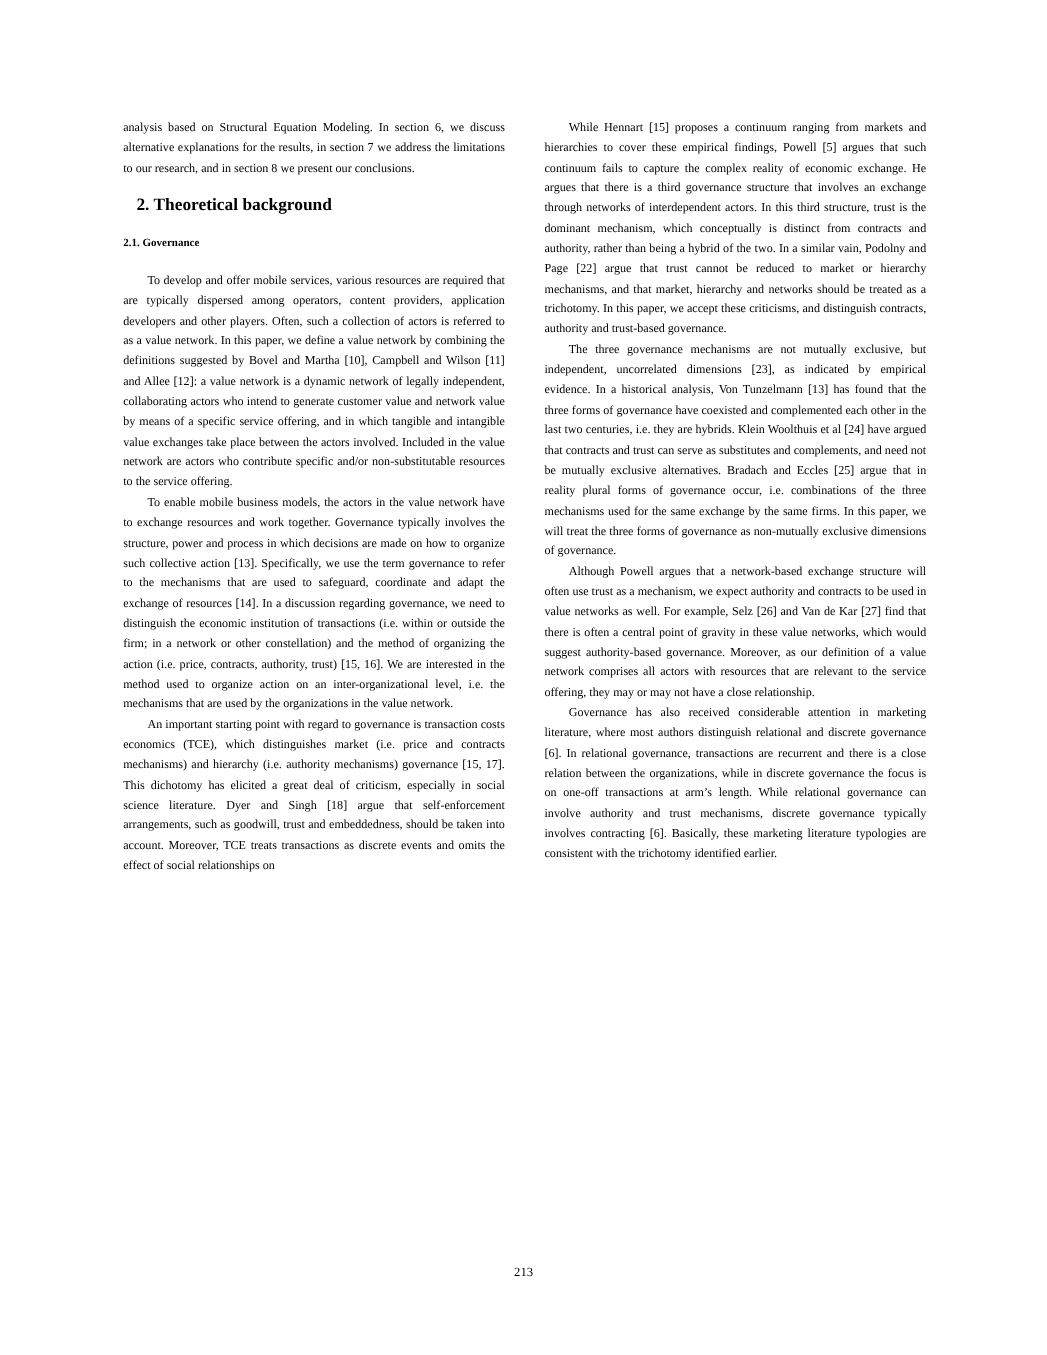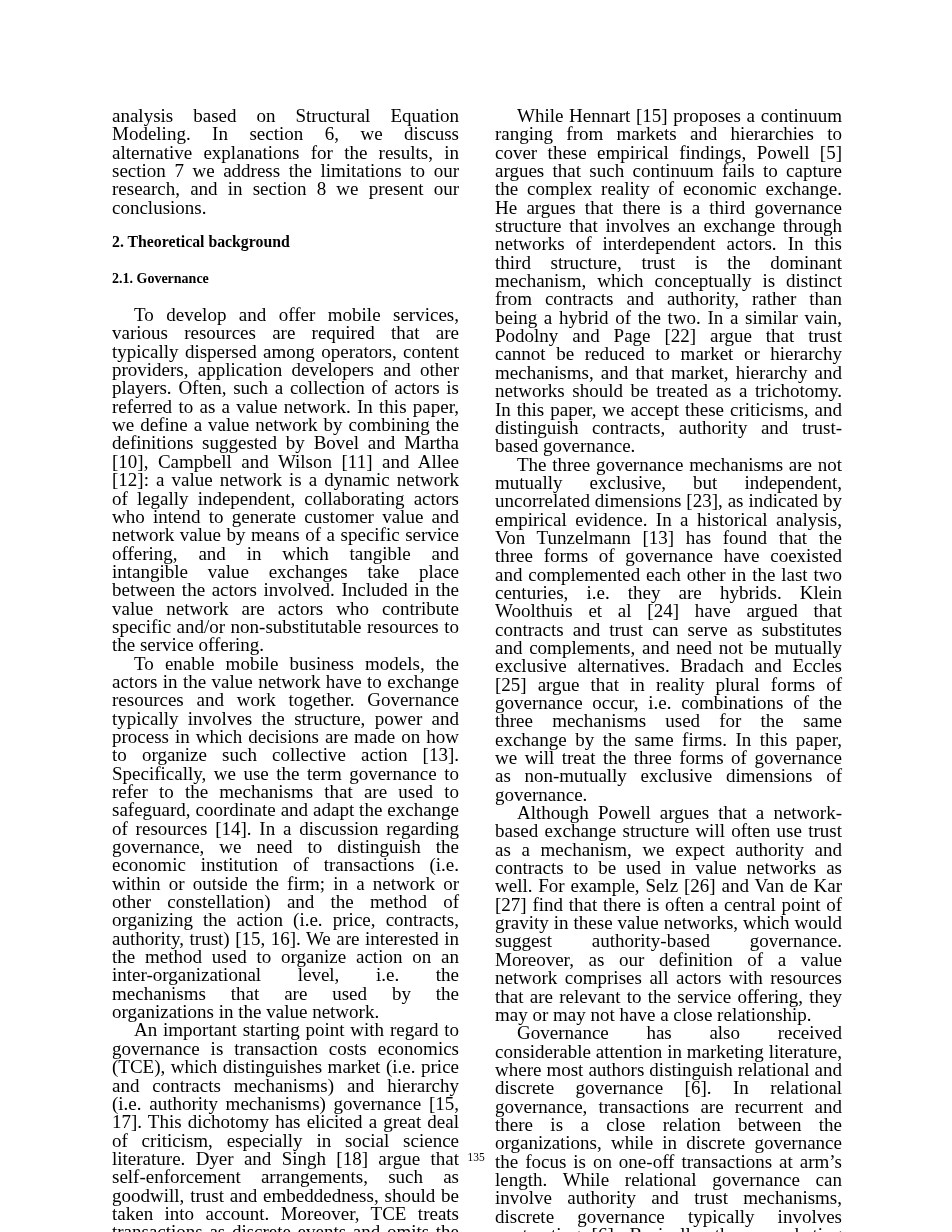--- a/index.html
+++ b/index.html
@@ -19,36 +19,36 @@
     left: 112px;
     width: 731px;
     display: flex;
     gap: 36px;
   }
   .col {
     width: 347px;
     flex: 0 0 347px;
   }
   .body-text {
-    font-size: 19px;
+    font-size: 11px;
     line-height: 18.35px;
     text-align: justify;
     text-indent: 22px;
   }
   .no-indent { text-indent: 0; }
   .section-heading {
     font-family: "Liberation Serif", serif;
     font-size: 15.8px;
     font-weight: bold;
-    margin: 16px 0 20px 0;
+    margin: 16px 0 20px 12px;
     text-align: left;
   }
   .subsection-heading {
     font-family: "Liberation Serif", serif;
-    font-size: 14px;
+    font-size: 10px;
     font-weight: bold;
     margin: 0 0 19px 0;
     text-align: left;
   }
   .page-number {
     position: absolute;
     top: 1151px;
     left: 0;
     width: 100%;
     text-align: center;
@@ -73,14 +73,14 @@
 
     <div class="col">
       <p class="body-text">While Hennart [15] proposes a continuum ranging from markets and hierarchies to cover these empirical findings, Powell [5] argues that such continuum fails to capture the complex reality of economic exchange. He argues that there is a third governance structure that involves an exchange through networks of interdependent actors. In this third structure, trust is the dominant mechanism, which conceptually is distinct from contracts and authority, rather than being a hybrid of the two. In a similar vain, Podolny and Page [22] argue that trust cannot be reduced to market or hierarchy mechanisms, and that market, hierarchy and networks should be treated as a trichotomy. In this paper, we accept these criticisms, and distinguish contracts, authority and trust-based governance.</p>
       <p class="body-text">The three governance mechanisms are not mutually exclusive, but independent, uncorrelated dimensions [23], as indicated by empirical evidence. In a historical analysis, Von Tunzelmann [13] has found that the three forms of governance have coexisted and complemented each other in the last two centuries, i.e. they are hybrids. Klein Woolthuis et al [24] have argued that contracts and trust can serve as substitutes and complements, and need not be mutually exclusive alternatives. Bradach and Eccles [25] argue that in reality plural forms of governance occur, i.e. combinations of the three mechanisms used for the same exchange by the same firms. In this paper, we will treat the three forms of governance as non-mutually exclusive dimensions of governance.</p>
       <p class="body-text">Although Powell argues that a network-based exchange structure will often use trust as a mechanism, we expect authority and contracts to be used in value networks as well. For example, Selz [26] and Van de Kar [27] find that there is often a central point of gravity in these value networks, which would suggest authority-based governance. Moreover, as our definition of a value network comprises all actors with resources that are relevant to the service offering, they may or may not have a close relationship.</p>
       <p class="body-text">Governance has also received considerable attention in marketing literature, where most authors distinguish relational and discrete governance [6]. In relational governance, transactions are recurrent and there is a close relation between the organizations, while in discrete governance the focus is on one-off transactions at arm’s length. While relational governance can involve authority and trust mechanisms, discrete governance typically involves contracting [6]. Basically, these marketing literature typologies are consistent with the trichotomy identified earlier.</p>
     </div>
 
   </div>
 
-  <div class="page-number">135</div>
+  <div class="page-number">213</div>
 </div>
 
 </body></html>

